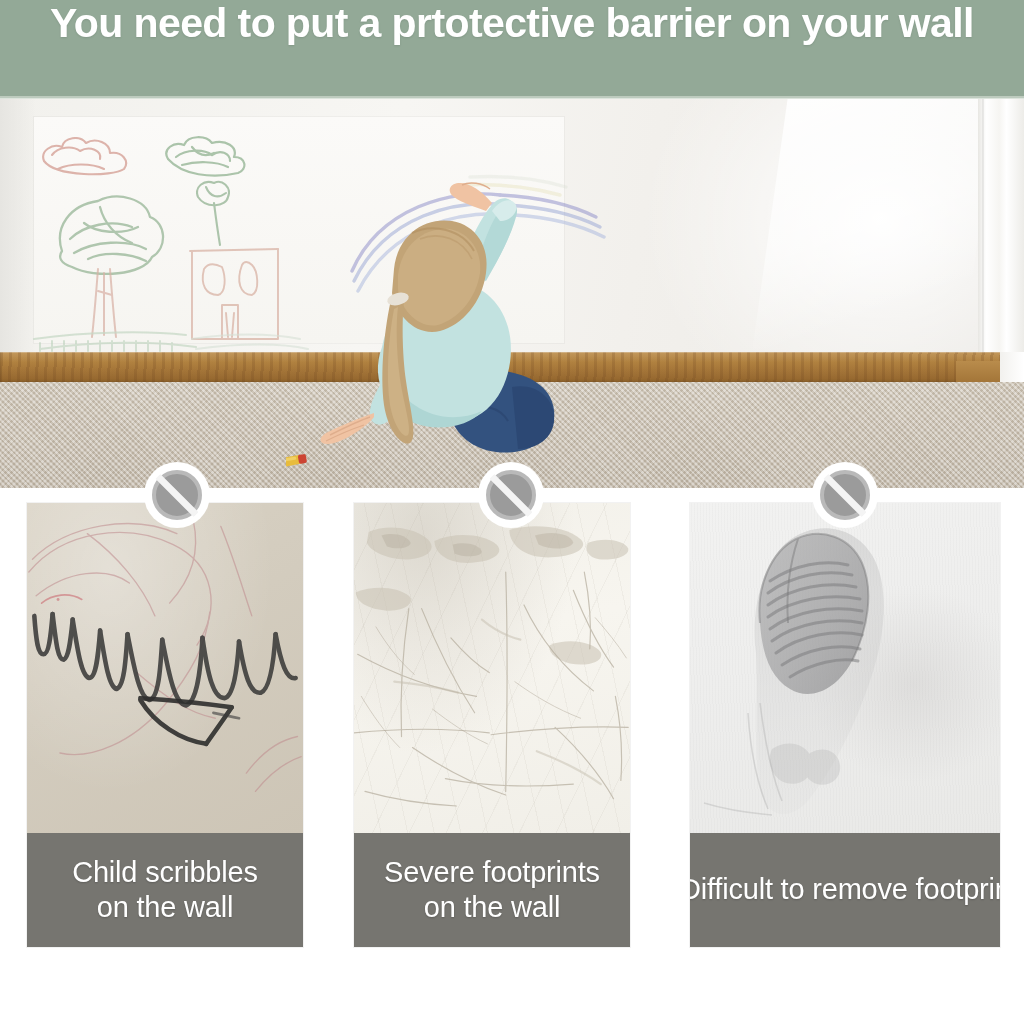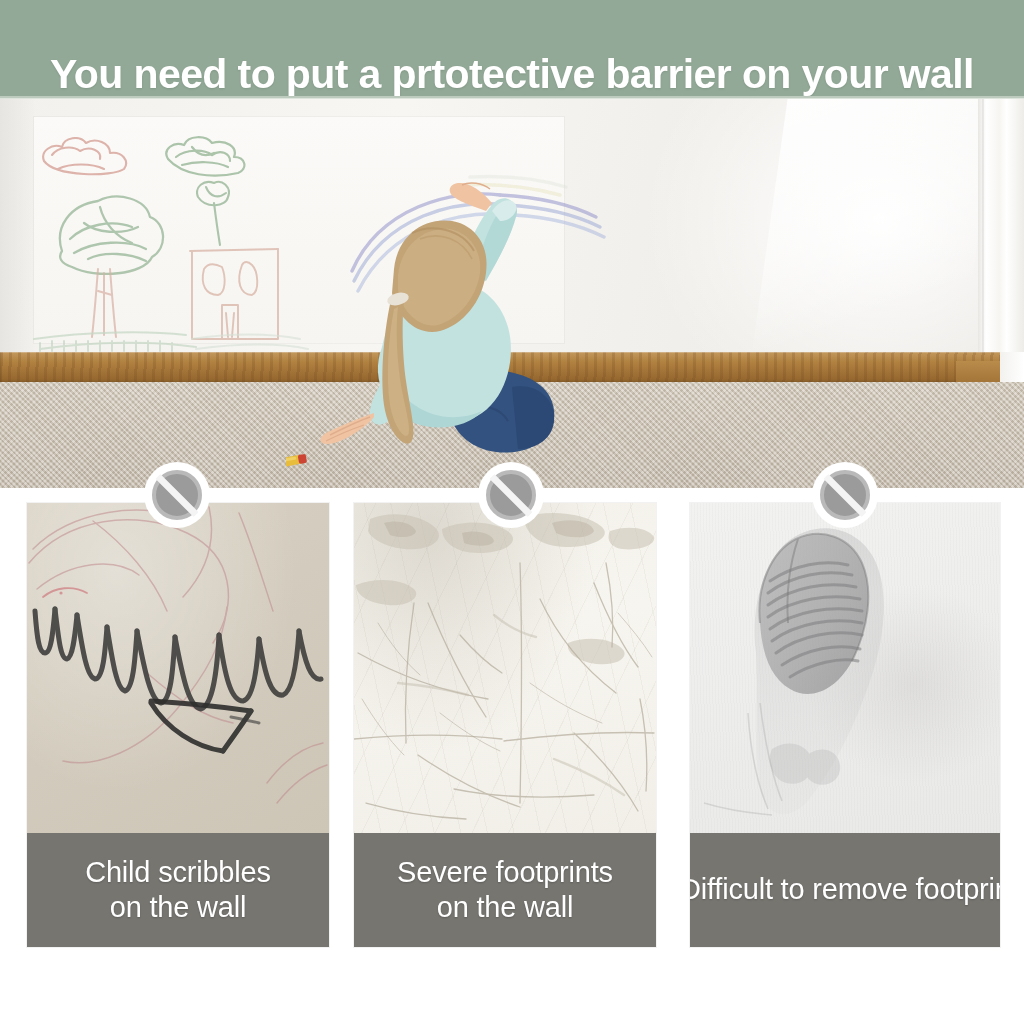--- a/index.html
+++ b/index.html
@@ -9,21 +9,21 @@
     background:#ffffff;
     position:relative;
     overflow:hidden;
   }
   .stage { position:absolute; inset:0; width:1024px; height:1024px; background:#fff; }
 
   
   .header-band {
     position:absolute; left:0; top:0; width:1024px; height:98px;
     background:#93a997;
-    display:flex; align-items:flex-end; justify-content:center;
+    display:flex; align-items:flex-start; justify-content:center;
   }
   .header-title {
     color:#ffffff;
     font-size:41px;
     font-weight:bold;
     letter-spacing:-0.6px;
     white-space:nowrap;
     text-shadow:0 1px 2px rgba(60,80,64,.18);
   }
   .header-underline {
@@ -117,21 +117,21 @@
     content:"";
     position:absolute; left:50%; top:50%;
     width:54px; height:7px; margin-left:-27px; margin-top:-3.5px;
     background:#f4f4f4;
     transform:rotate(45deg);
     border-radius:1px;
   }
 
   
   .panel {
-    position:absolute; top:503px; height:444px; width:302px;
+    position:absolute; top:503px; height:444px; width:276px;
     overflow:hidden; background:#eceae4;
     box-shadow:0 0 0 1px rgba(0,0,0,.05);
   }
   .panel-media { position:absolute; left:0; top:0; width:100%; height:330px; overflow:hidden; }
 
   
   .p1-bg {
     position:absolute; inset:0;
     background:
       radial-gradient(ellipse at 30% 20%, rgba(255,255,255,.35), rgba(0,0,0,0) 60%),

